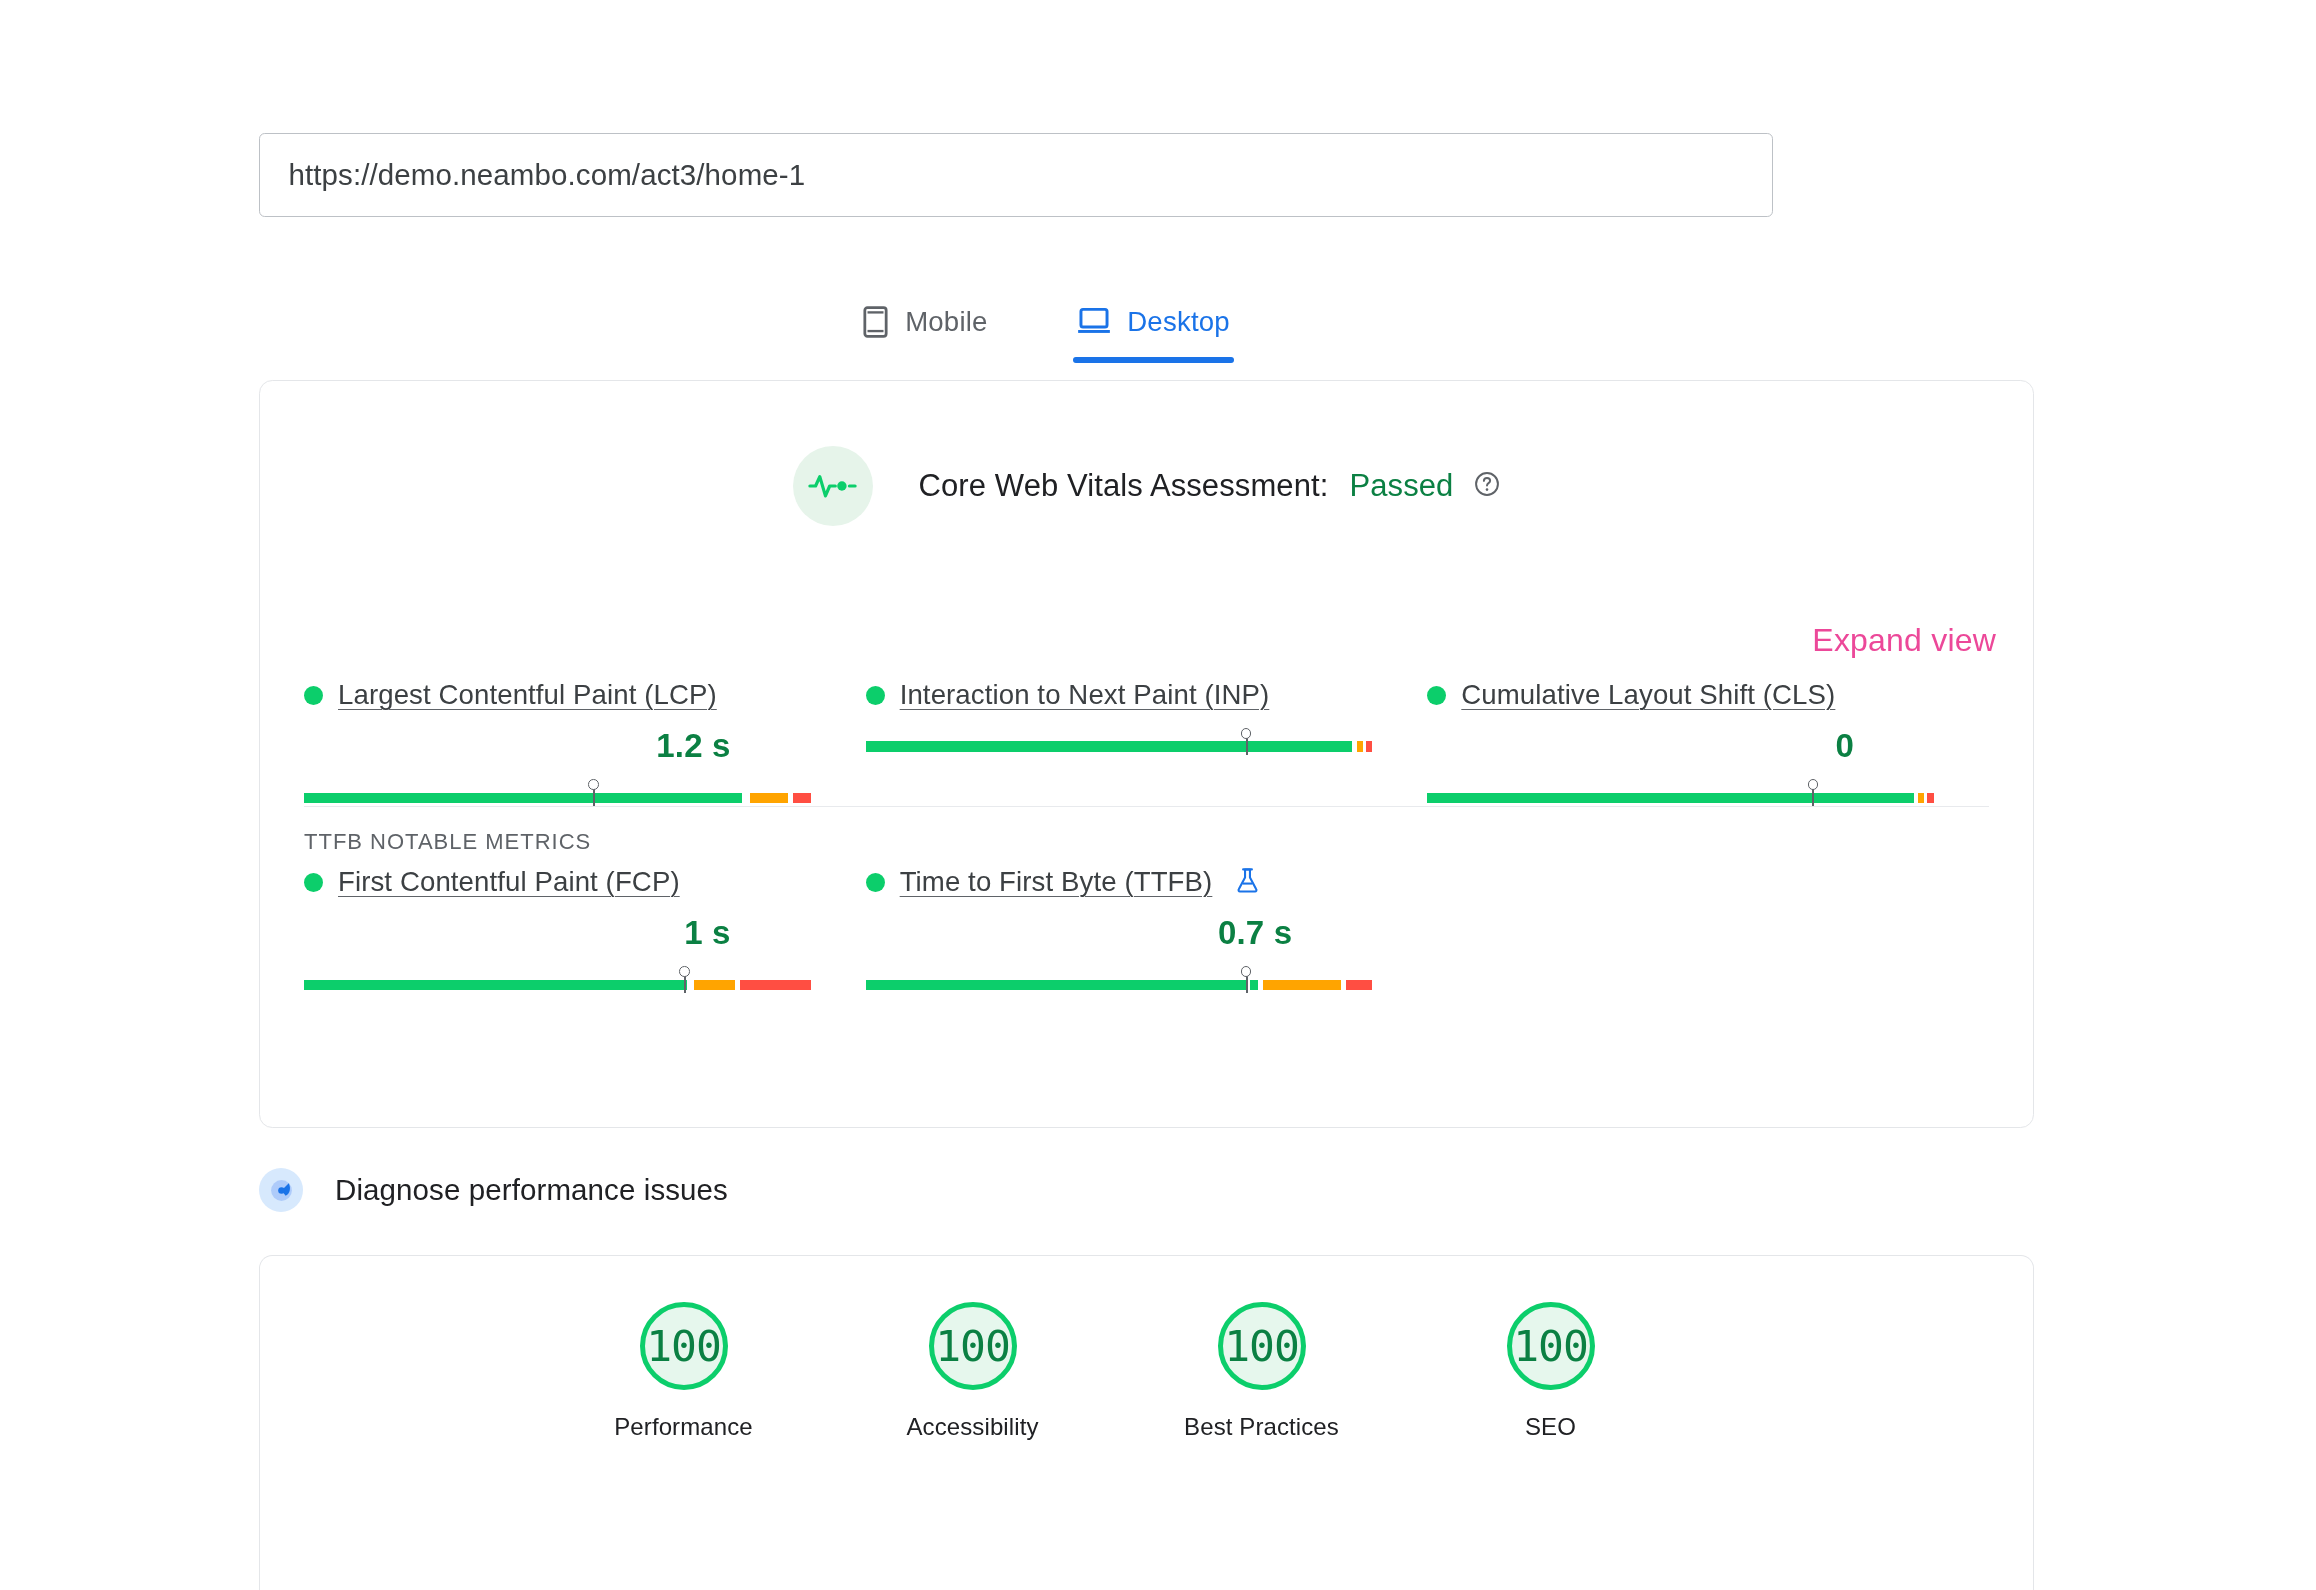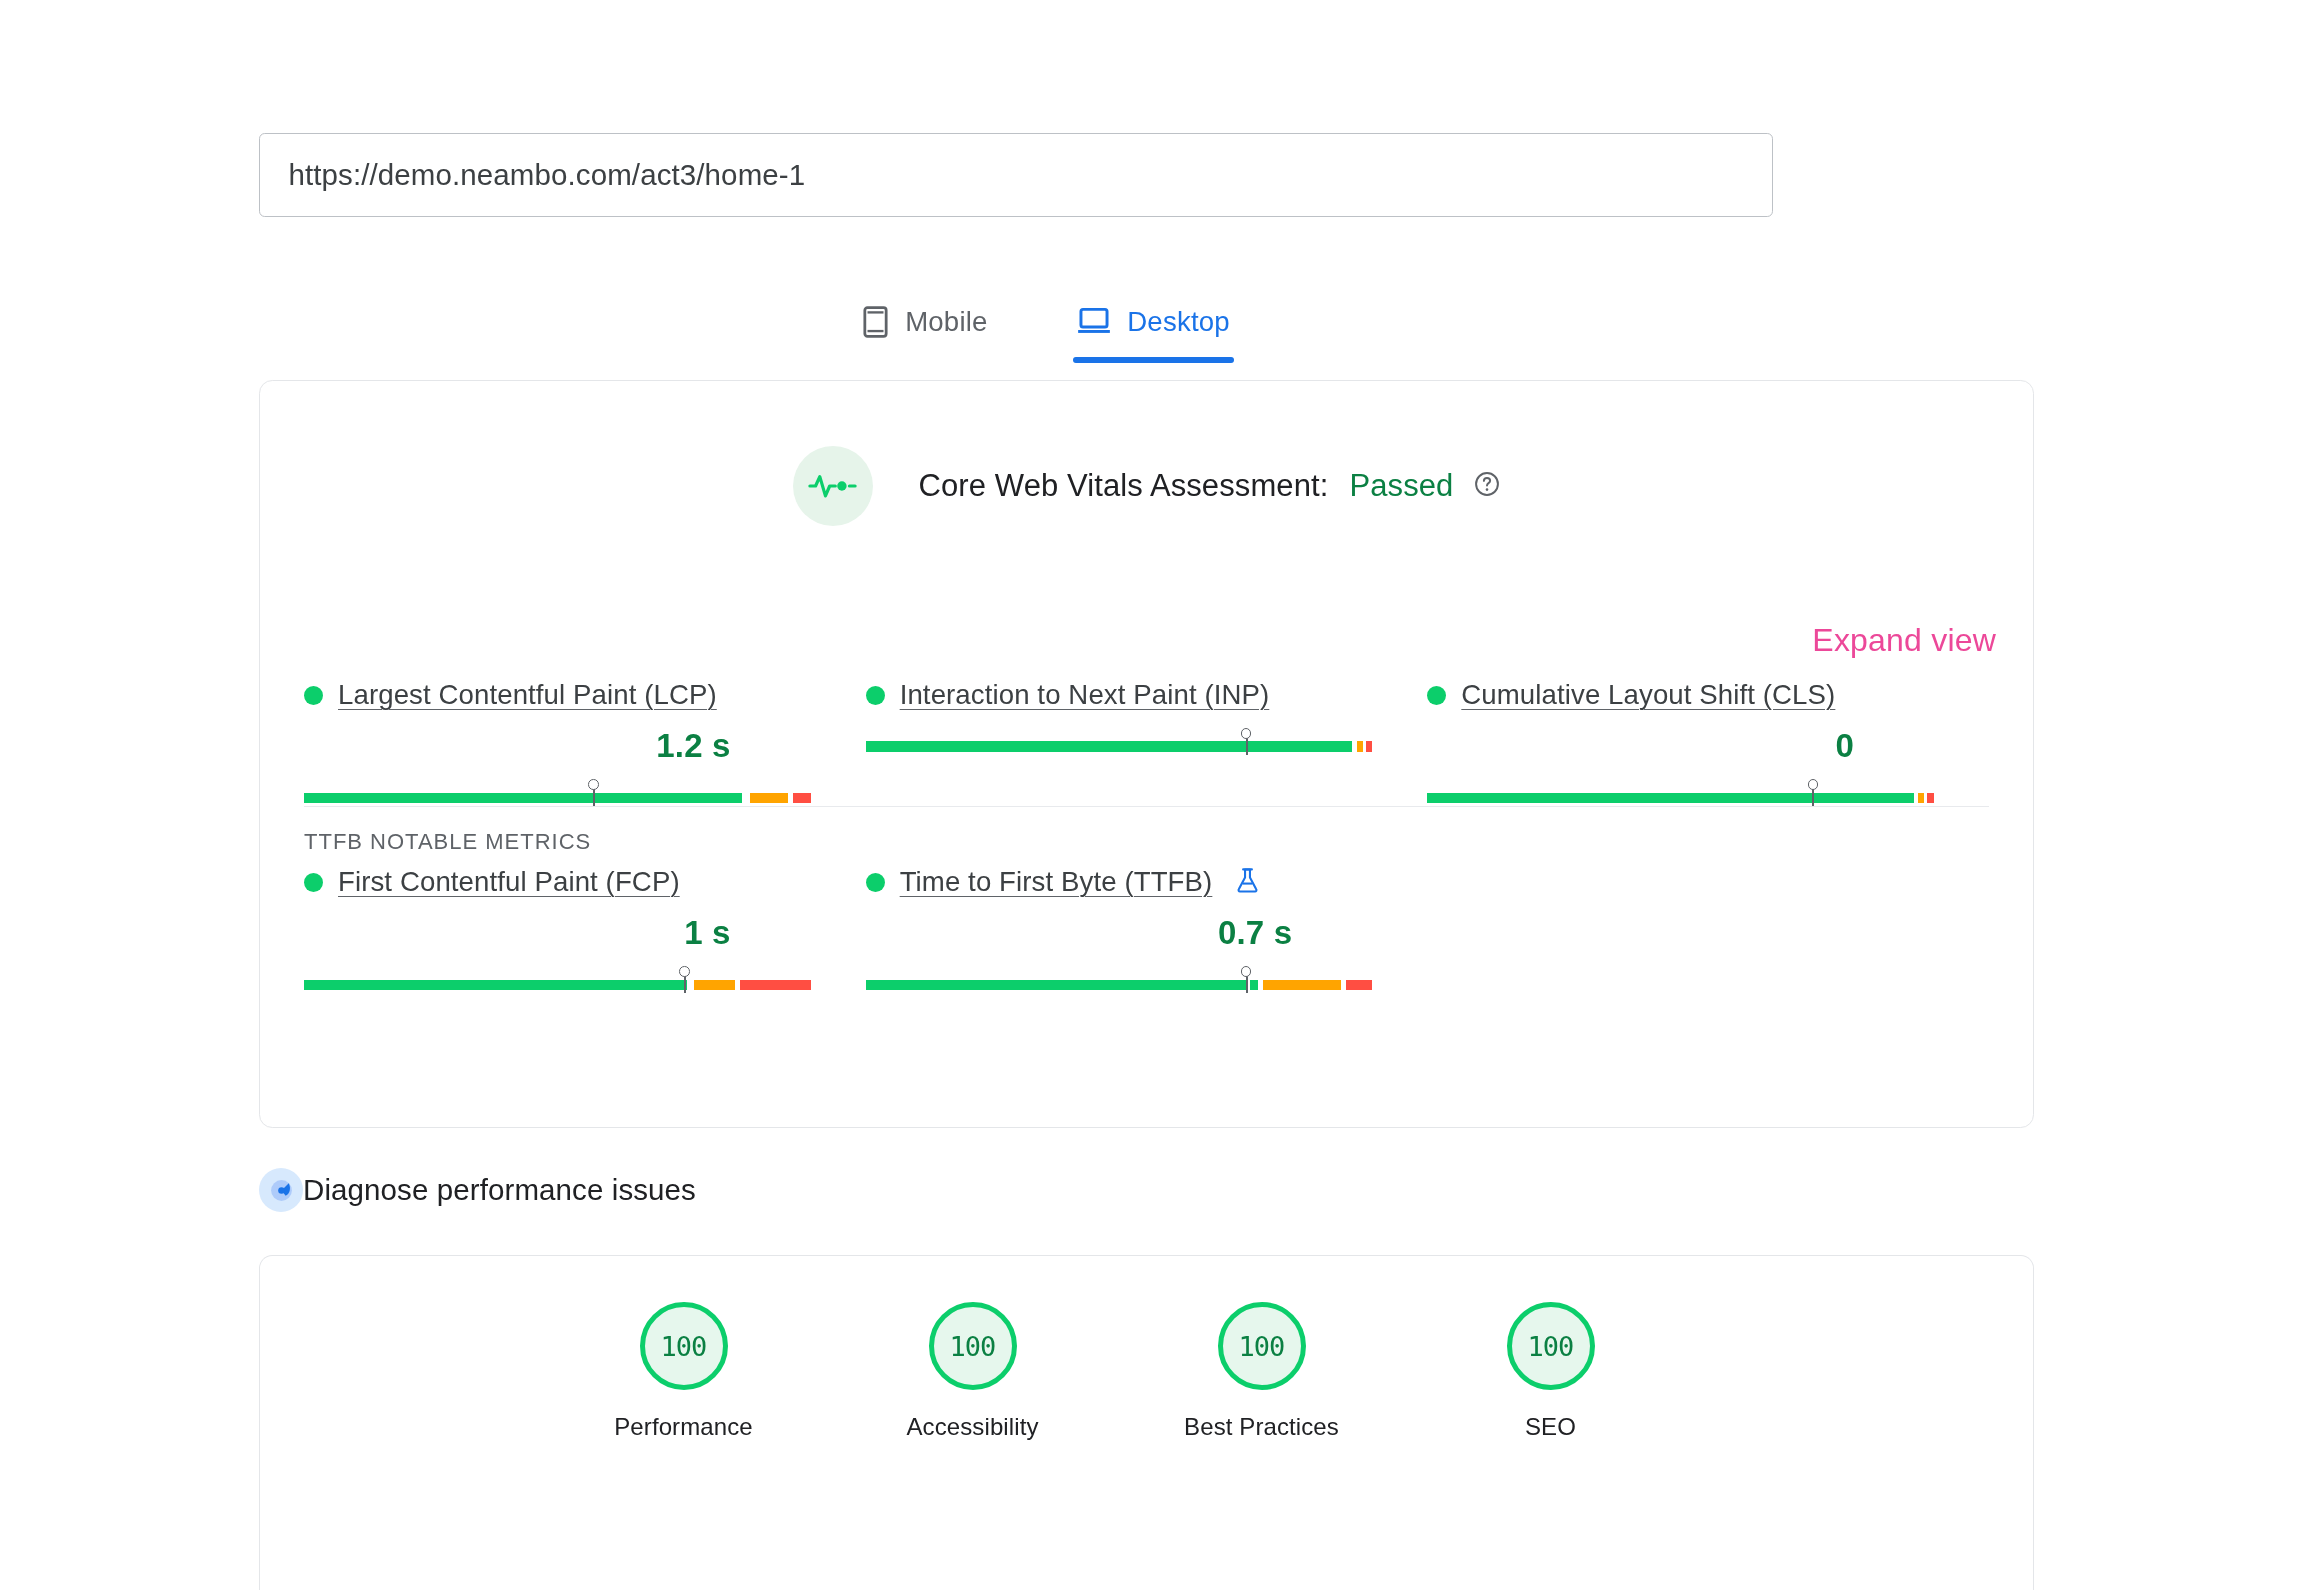--- a/index.html
+++ b/index.html
@@ -256,20 +256,21 @@
     font-weight: 400;
   }
 
   
   .diagnose {
     position: absolute;
     left: 259px;
     top: 1168px;
     display: flex;
     align-items: center;
+    gap: 32px;
     cursor: pointer;
   }
   .diagnose-badge {
     width: 44px;
     height: 44px;
     border-radius: 50%;
     background: #d7e9fd;
     display: flex;
     align-items: center;
     justify-content: center;
@@ -303,21 +304,21 @@
     border-radius: 50%;
     border: 5.7px solid #0cce6b;
     background: #e6f7ed;
     display: flex;
     align-items: center;
     justify-content: center;
     box-sizing: border-box;
   }
   .gauge-value {
     font-family: "DejaVu Sans Mono", monospace;
-    font-size: 27px;
+    font-size: 43px;
     color: #0b8043;
     letter-spacing: -1px;
   }
   .score-label {
     margin-top: 23px;
     font-size: 24px;
     color: #202124;
     letter-spacing: 0.1px;
     white-space: nowrap;
   }

